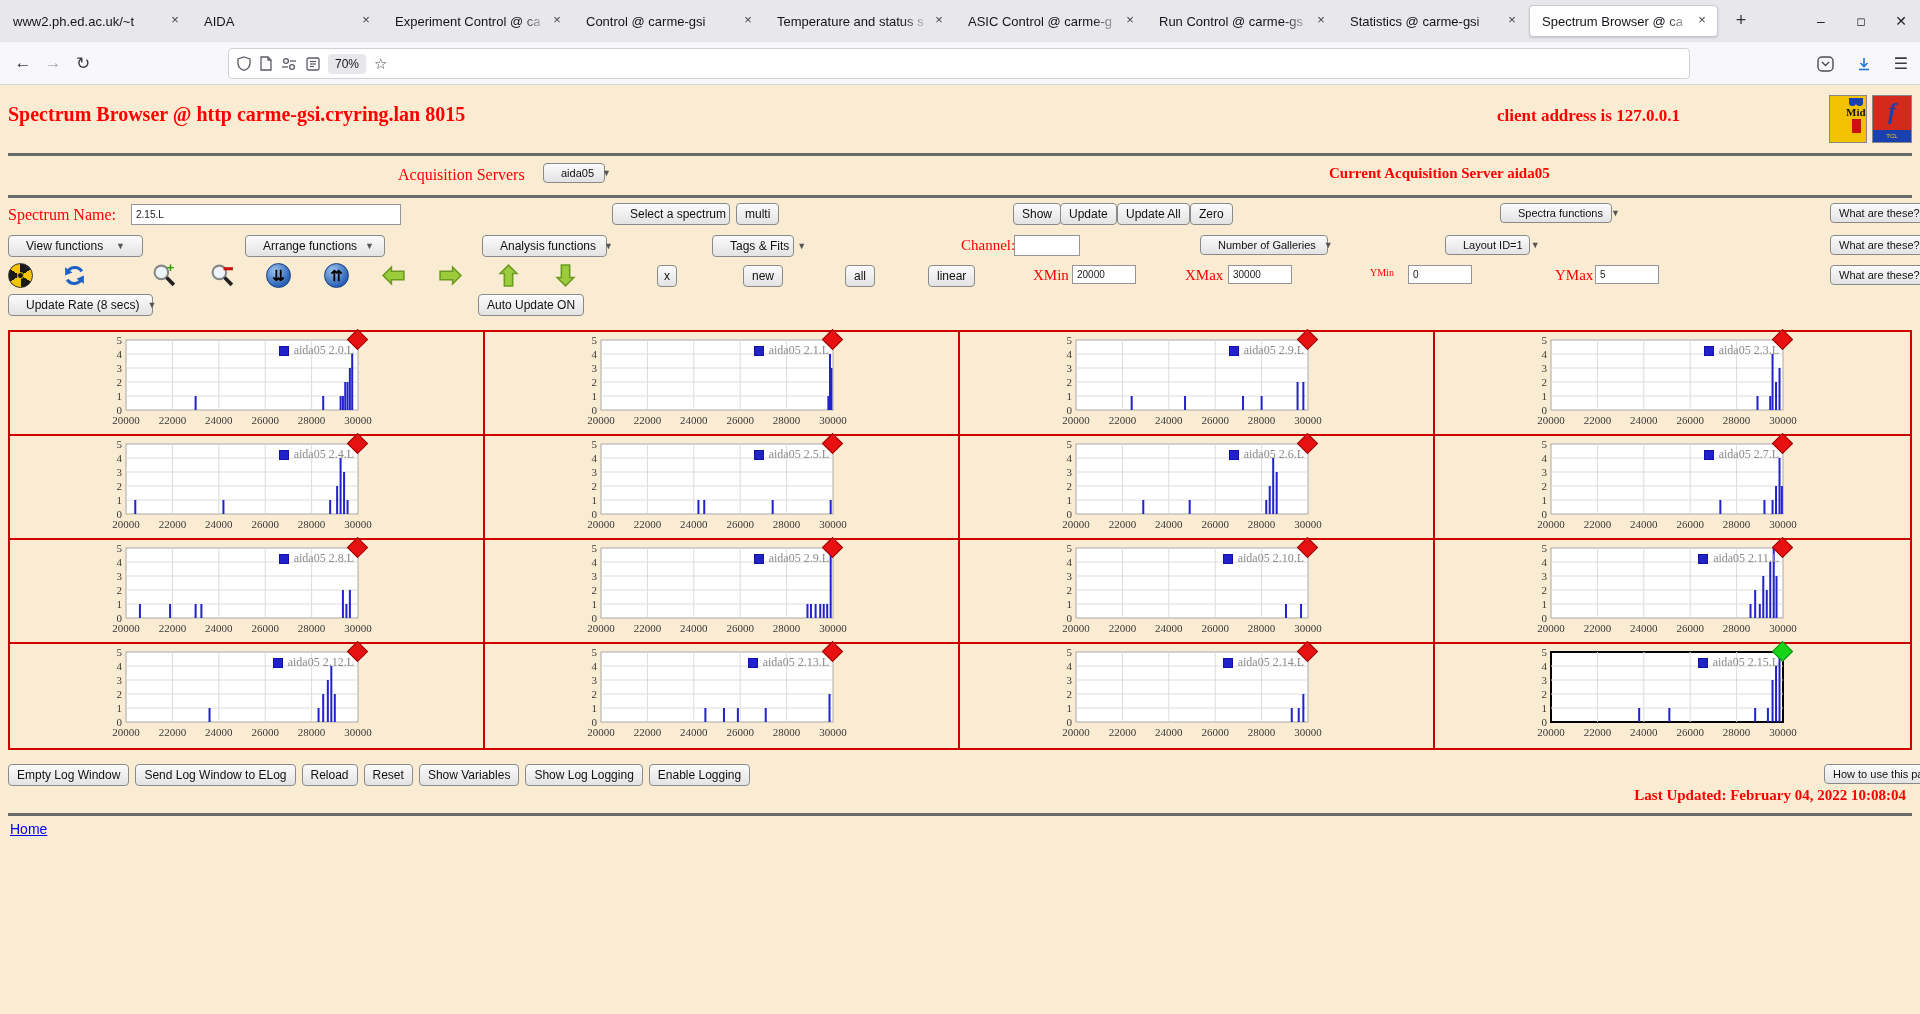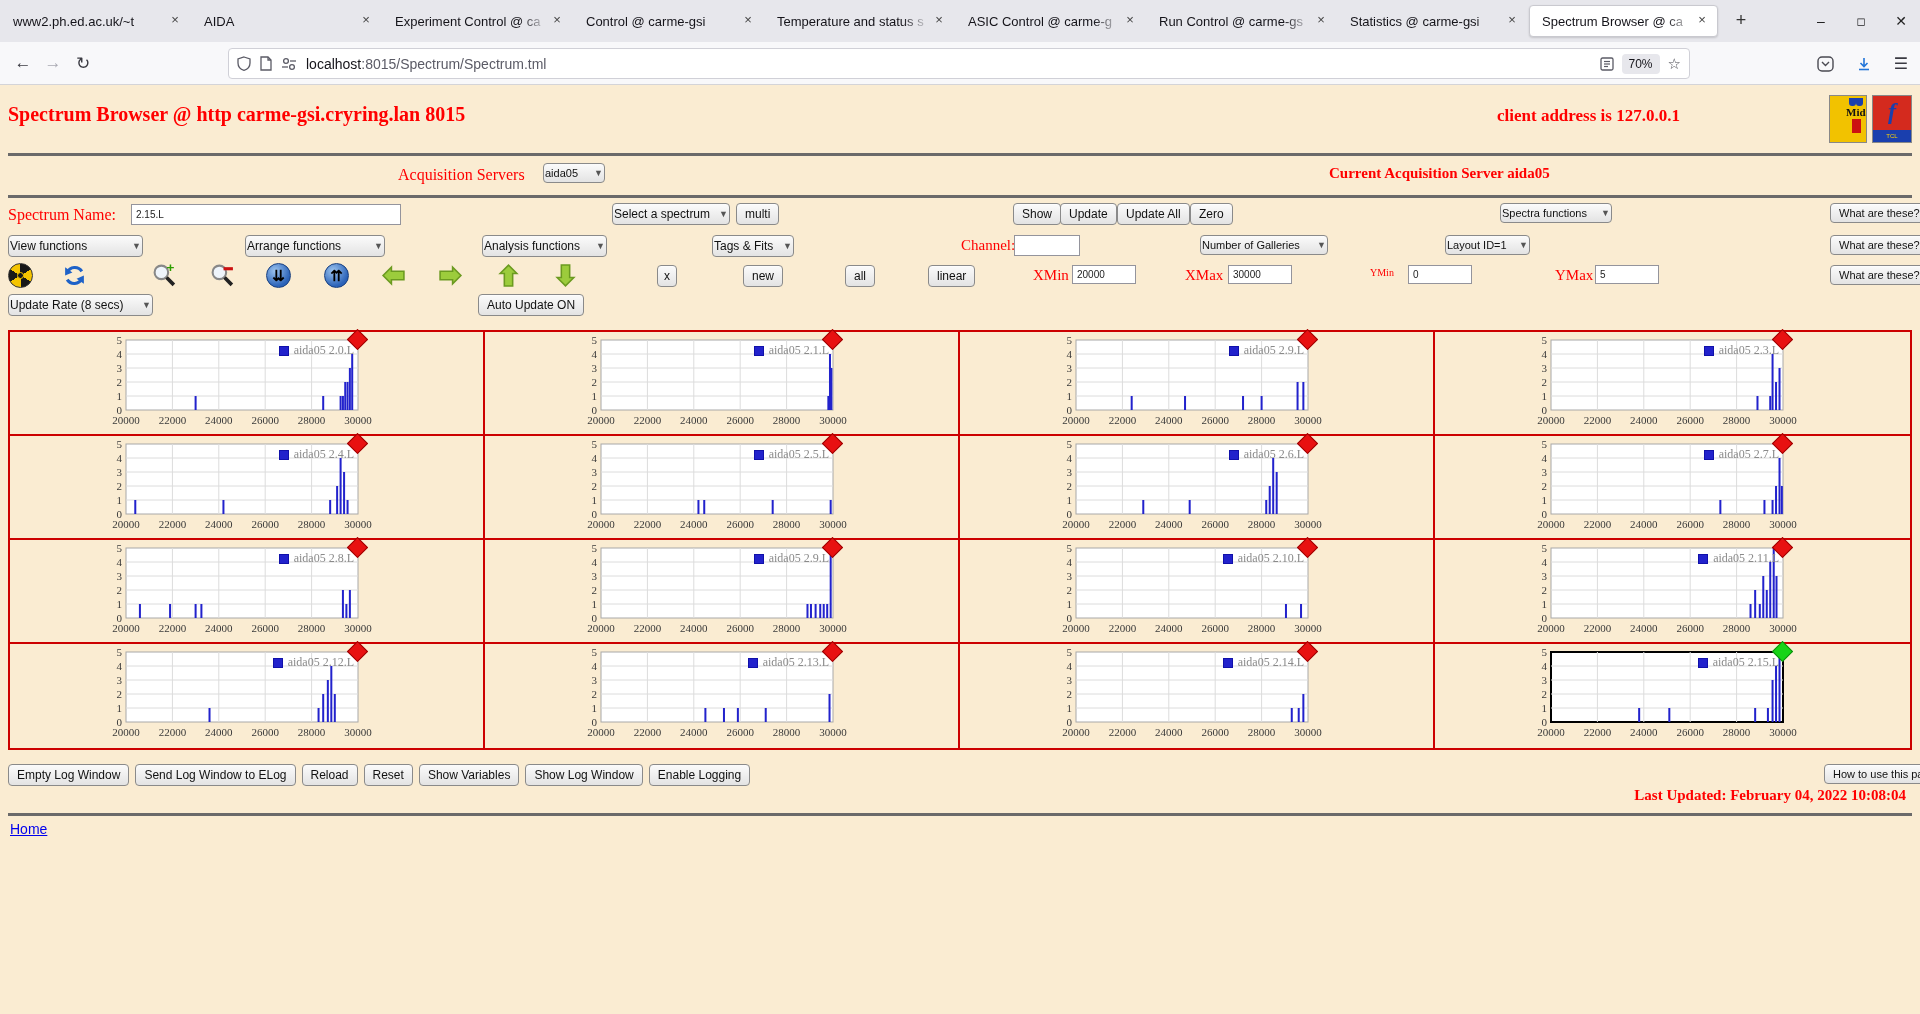--- a/index.html
+++ b/index.html
@@ -40,21 +40,21 @@
   .logo-midas .shields { display:flex; justify-content:space-between; padding:2px 3px 0; }
   .logo-midas .shields i { display:block; width:7px; height:8px; background:#1a3fae; border-radius:0 0 3px 3px; }
   .logo-midas .mtext { font-family:"Liberation Serif",serif; font-weight:bold; font-size:11px; color:#111; }
   .logo-midas .fig { width:9px; height:14px; background:#cc1111; margin:1px auto 0; }
   .logo-tcl { left:1872px; width:40px; height:48px; background:#d42a1e; }
   .logo-tcl .feather { font-family:"Liberation Serif",serif; font-style:italic; font-weight:bold; color:#1a3fae; font-size:24px; text-align:center; line-height:30px; }
   .logo-tcl .band { position:absolute; bottom:0; left:0; right:0; height:12px; background:#1a3fae; color:#ffd400; font-size:6px; text-align:center; line-height:12px; }
 
   
   .btn { position:absolute; display:inline-block; background:linear-gradient(#fbfbfb,#e3e3e3); border:1px solid #8a8a8a; border-radius:4px; font-size:12px; color:#111; padding:3px 8px; white-space:nowrap; box-shadow:0 1px 0 rgba(255,255,255,.6) inset; }
-  .sel { position:absolute; display:flex; align-items:center; justify-content:space-between; background:linear-gradient(#fbfbfb,#e3e3e3); border:1px solid #8a8a8a; border-radius:4px; font-size:12px; color:#111; padding:3px 1px; white-space:nowrap; }
+  .sel { position:absolute; display:flex; align-items:center; justify-content:space-between; background:linear-gradient(#fbfbfb,#e3e3e3); border:1px solid #8a8a8a; border-radius:4px; font-size:12px; color:#111; padding:3px 17px; white-space:nowrap; }
   .sel .chev { font-size:9px; color:#555; margin-left:8px; }
   .inp { position:absolute; background:#fff; border:1px solid #94949c; height:21px; font-size:10px; font-family:"Liberation Sans",sans-serif; padding:1px 4px; color:#222; }
   .rlabel { position:absolute; font-family:"Liberation Serif",serif; color:#ff0000; font-size:16px; }
 
   .icon24 { position:absolute; width:25px; height:25px; top:178px; }
   .rad { border-radius:50%; border:1px solid #333;
     background:conic-gradient(#181818 0 60deg,#f5c400 60deg 120deg,#181818 120deg 180deg,#f5c400 180deg 240deg,#181818 240deg 300deg,#f5c400 300deg 360deg); }
   .rad i { position:absolute; left:8px; top:8px; width:7px; height:7px; background:#181818; border:1px solid #f5c400; border-radius:50%; }
   .ov { border-radius:50%; background:radial-gradient(circle at 35% 30%, #9cc4ef, #2a62b8 70%); border:1px solid #173f80; color:#000; text-align:center; font-size:15px; line-height:23px; font-weight:bold; }
 
@@ -139,21 +139,20 @@
           <path d="M1 1 H8 L11 4 V14 H1 Z" fill="none" stroke="#5b5b66" stroke-width="1.3"></path>
           <path d="M8 1 V4 H11" fill="none" stroke="#5b5b66" stroke-width="1.3"></path>
         </svg>
       <svg width="16" height="14" viewBox="0 0 16 14">
           <circle cx="5" cy="4" r="2.4" fill="none" stroke="#5b5b66" stroke-width="1.3"></circle>
           <line x1="9" y1="4" x2="15" y2="4" stroke="#5b5b66" stroke-width="1.3"></line>
           <line x1="1" y1="10" x2="7" y2="10" stroke="#5b5b66" stroke-width="1.3"></line>
           <circle cx="11" cy="10" r="2.4" fill="none" stroke="#5b5b66" stroke-width="1.3"></circle>
         </svg>
     </span>
-    <span class="url-text"><span>localhost</span><span class="path">:8015/Spectrum/Spectrum.tml</span></span>
     <svg width="14" height="14" viewBox="0 0 14 14">
         <rect x="1" y="1" width="12" height="12" rx="1.5" fill="none" stroke="#5b5b66" stroke-width="1.3"></rect>
         <line x1="4" y1="4.5" x2="10" y2="4.5" stroke="#5b5b66" stroke-width="1.2"></line>
         <line x1="4" y1="7" x2="10" y2="7" stroke="#5b5b66" stroke-width="1.2"></line>
         <line x1="4" y1="9.5" x2="8" y2="9.5" stroke="#5b5b66" stroke-width="1.2"></line>
       </svg>
     <span class="zoom-pill">70%</span>
     <span class="star">☆</span>
   </div>
   <div class="nav-right">
@@ -836,20 +835,20 @@
           </div><div class="diamond green"></div></div>
       </div>
     </div>
 
   <div class="footer-btns" id="footer-buttons">
       <span class="fbtn">Empty Log Window</span>
       <span class="fbtn">Send Log Window to ELog</span>
       <span class="fbtn">Reload</span>
       <span class="fbtn">Reset</span>
       <span class="fbtn">Show Variables</span>
-      <span class="fbtn">Show Log Window</span>
+      <span class="fbtn">Show Log Logging</span>
       <span class="fbtn">Enable Logging</span>
     </div>
   <span class="btn" style="top:679px; left:1824px; font-size:11px;">How to use this page</span>
   <div class="lastupdated redserif">Last Updated: February 04, 2022 10:08:04</div>
   <div class="hr" style="top:728px;"></div>
   <a class="homelink" href="#">Home</a>
 </div>
 
 </body></html>

